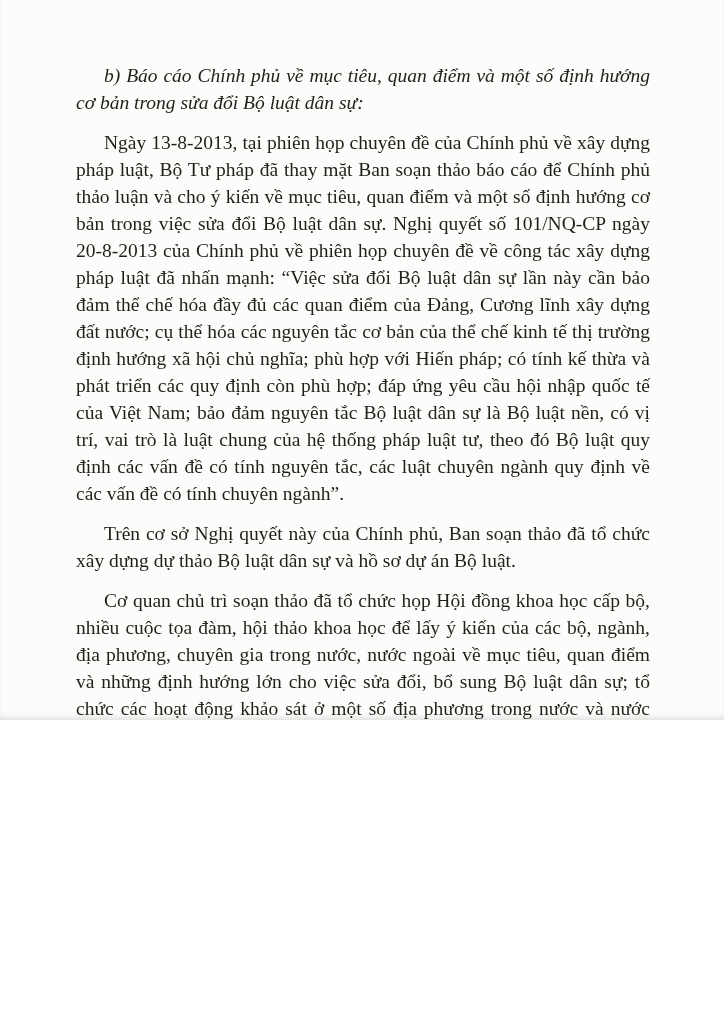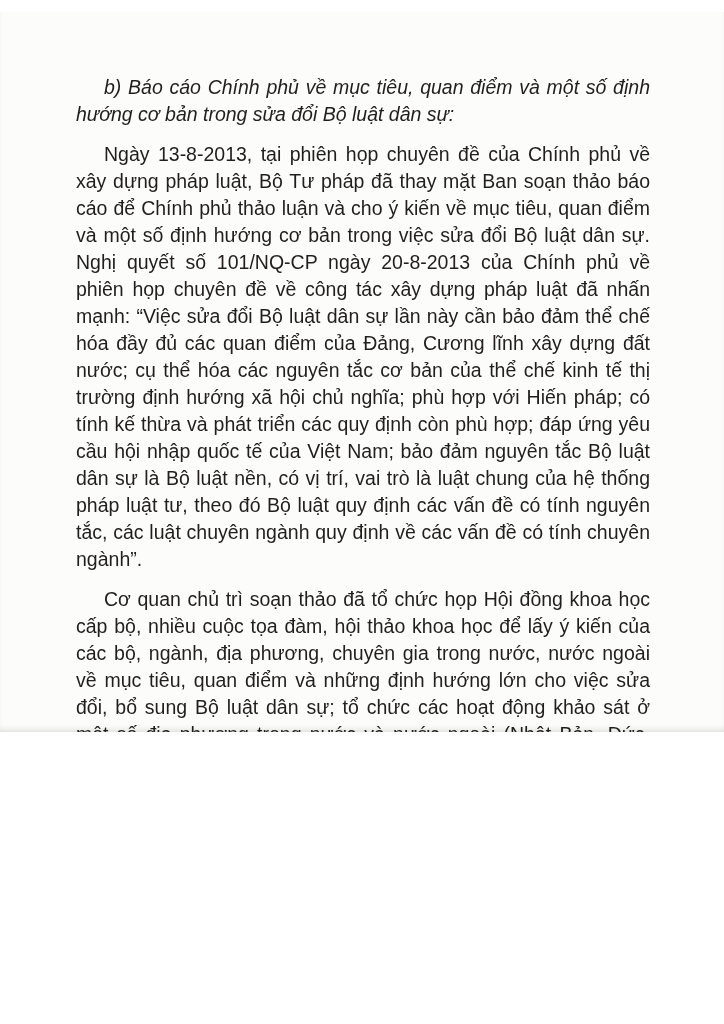--- a/index.html
+++ b/index.html
@@ -5,25 +5,25 @@
 <style>
   html, body {
     margin: 0;
     padding: 0;
     background: #ffffff;
   }
   .page {
     position: relative;
     width: 724px;
     height: 720px;
-    margin: 12px auto;
+    margin: 0 auto;
     background: #fcfcfa;
     overflow: hidden;
     box-shadow: inset 0 -5px 7px -4px rgba(0,0,0,0.16);
-    font-family: Liberation Sans, sans-serif;
+    font-family: Liberation Serif, serif;
     color: #211f1c;
   }
   .content {
     position: absolute;
     left: 76px;
     top: 62px;
     width: 574px;
     font-size: 19.5px;
     line-height: 27px;
     text-align: justify;
@@ -45,16 +45,17 @@
     color: #0f172a;
   }
 </style>
 </head>
 <body>
 
 <div class="page">
   <div class="content">
     <p class="subheading">b) Báo cáo Chính phủ về mục tiêu, quan điểm và một số định hướng cơ bản trong sửa đổi Bộ luật dân sự:</p>
     <p class="para">Ngày 13-8-2013, tại phiên họp chuyên đề của Chính phủ về xây dựng pháp luật, Bộ Tư pháp đã thay mặt Ban soạn thảo báo cáo để Chính phủ thảo luận và cho ý kiến về mục tiêu, quan điểm và một số định hướng cơ bản trong việc sửa đổi Bộ luật dân sự. Nghị quyết số 101/NQ-CP ngày 20-8-2013 của Chính phủ về phiên họp chuyên đề về công tác xây dựng pháp luật đã nhấn mạnh: “Việc sửa đổi Bộ luật dân sự lần này cần bảo đảm thể chế hóa đầy đủ các quan điểm của Đảng, Cương lĩnh xây dựng đất nước; cụ thể hóa các nguyên tắc cơ bản của thể chế kinh tế thị trường định hướng xã hội chủ nghĩa; phù hợp với Hiến pháp; có tính kế thừa và phát triển các quy định còn phù hợp; đáp ứng yêu cầu hội nhập quốc tế của Việt Nam; bảo đảm nguyên tắc Bộ luật dân sự là Bộ luật nền, có vị trí, vai trò là luật chung của hệ thống pháp luật tư, theo đó Bộ luật quy định các vấn đề có tính nguyên tắc, các luật chuyên ngành quy định về các vấn đề có tính chuyên ngành”.</p>
+    <p class="para">Trên cơ sở Nghị quyết này của Chính phủ, Ban soạn thảo đã tổ chức xây dựng dự thảo Bộ luật dân sự và hồ sơ dự án Bộ luật.</p>
     <p class="para">Cơ quan chủ trì soạn thảo đã tổ chức họp Hội đồng khoa học cấp bộ, nhiều cuộc tọa đàm, hội thảo khoa học để lấy ý kiến của các bộ, ngành, địa phương, chuyên gia trong nước, nước ngoài về mục tiêu, quan điểm và những định hướng lớn cho việc sửa đổi, bổ sung Bộ luật dân sự; tổ chức các hoạt động khảo sát ở một số địa phương trong nước và nước ngoài (Nhật Bản, Đức, Pháp, Nga); nghiên cứu, biên dịch tài liệu liên quan đến pháp luật dân sự của một số nước, nhất là các nước chuyển đổi mô hình phát triển kinh tế như Liên bang Nga. Dự thảo Bộ luật dân sự đã được đăng tải trên Cổng thông tin điện tử của Bộ Tư pháp để lấy ý kiến của Nhân dân, gửi xin ý kiến bằng văn bản đến các bộ, ngành, tổ chức có liên quan và Ủy ban nhân dân các tỉnh, thành phố trực thuộc Trung ương.</p>
   </div>
   <div class="page-number">11</div>
 </div>
 
 </body></html>

